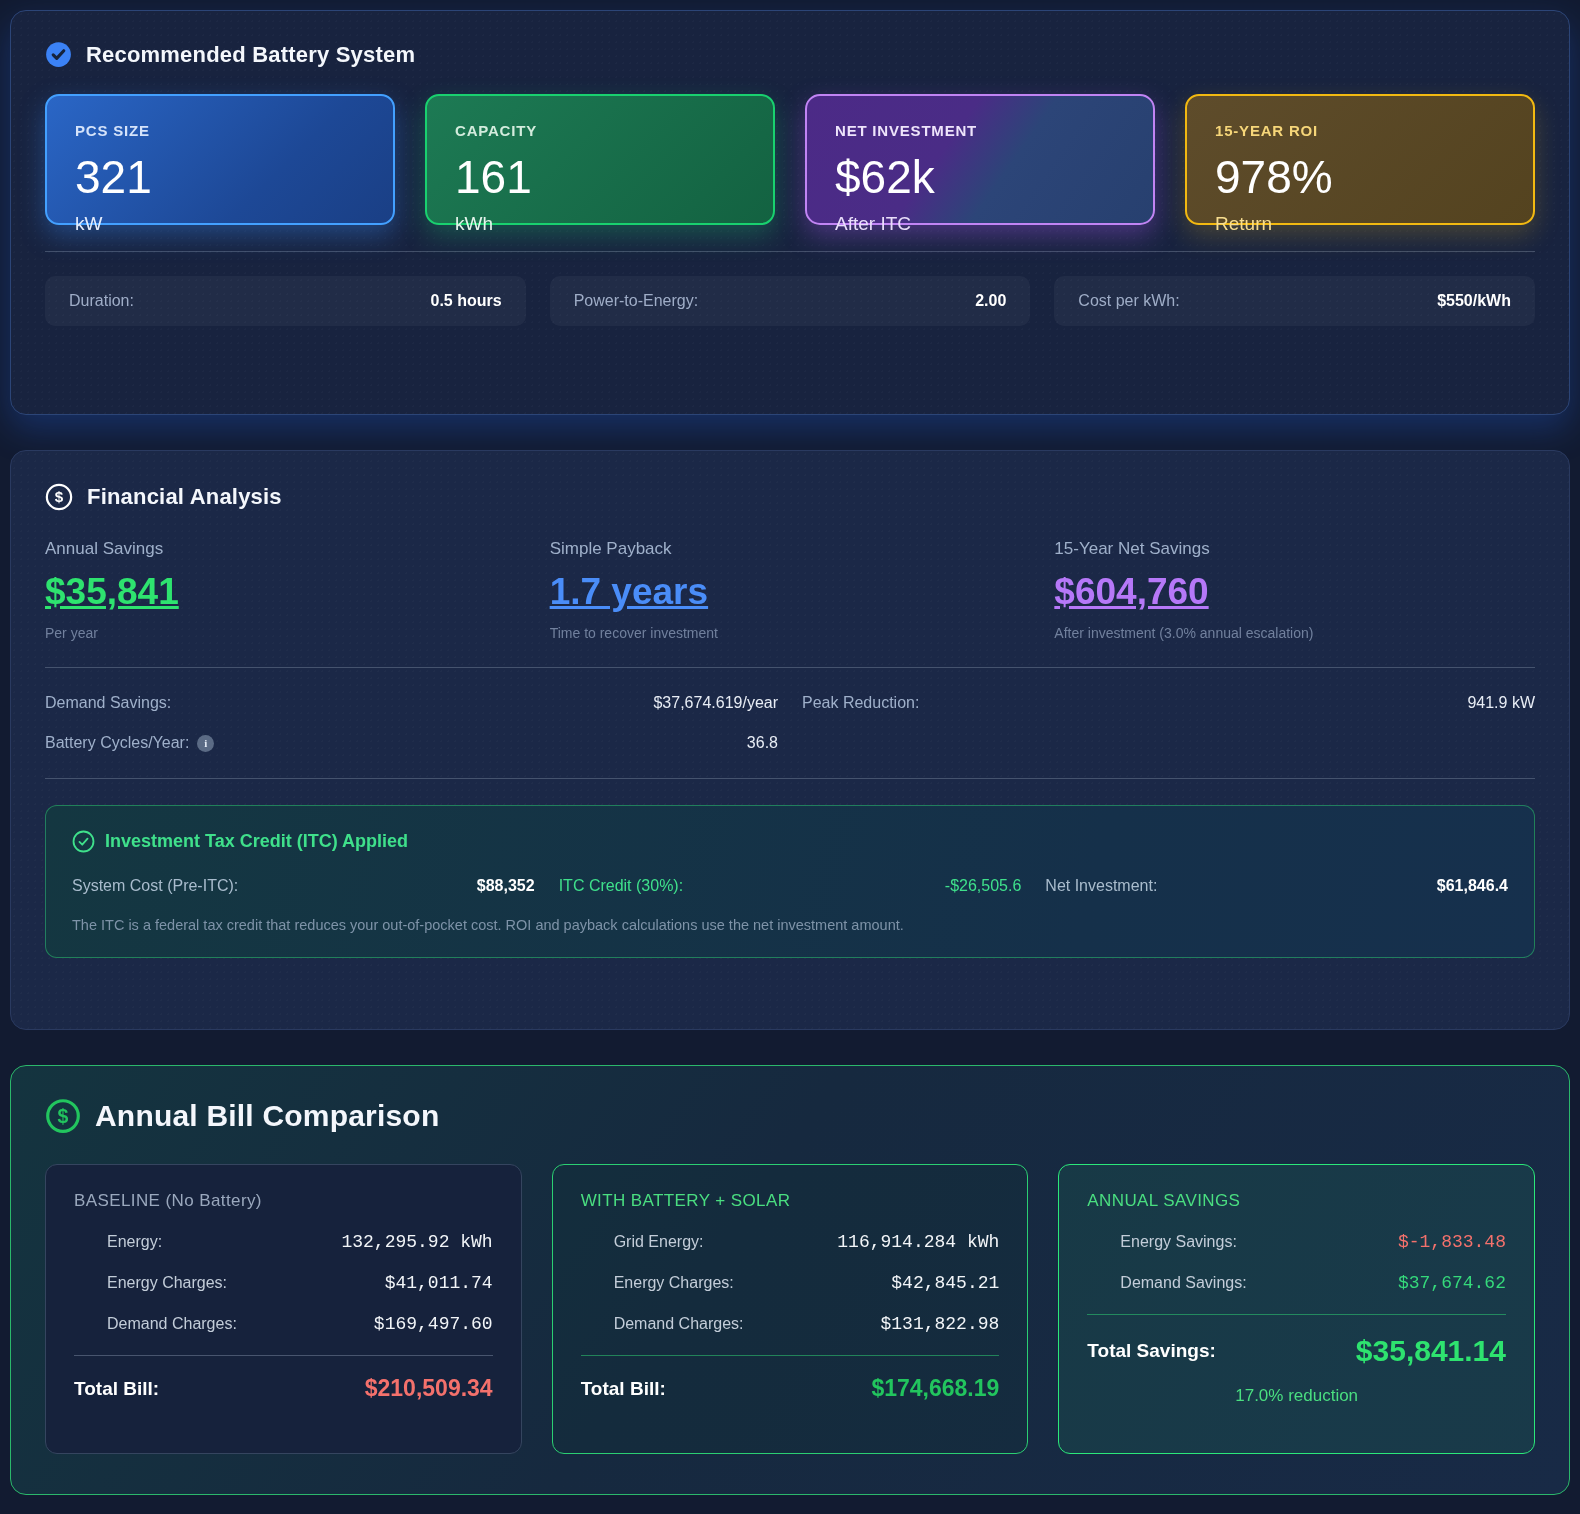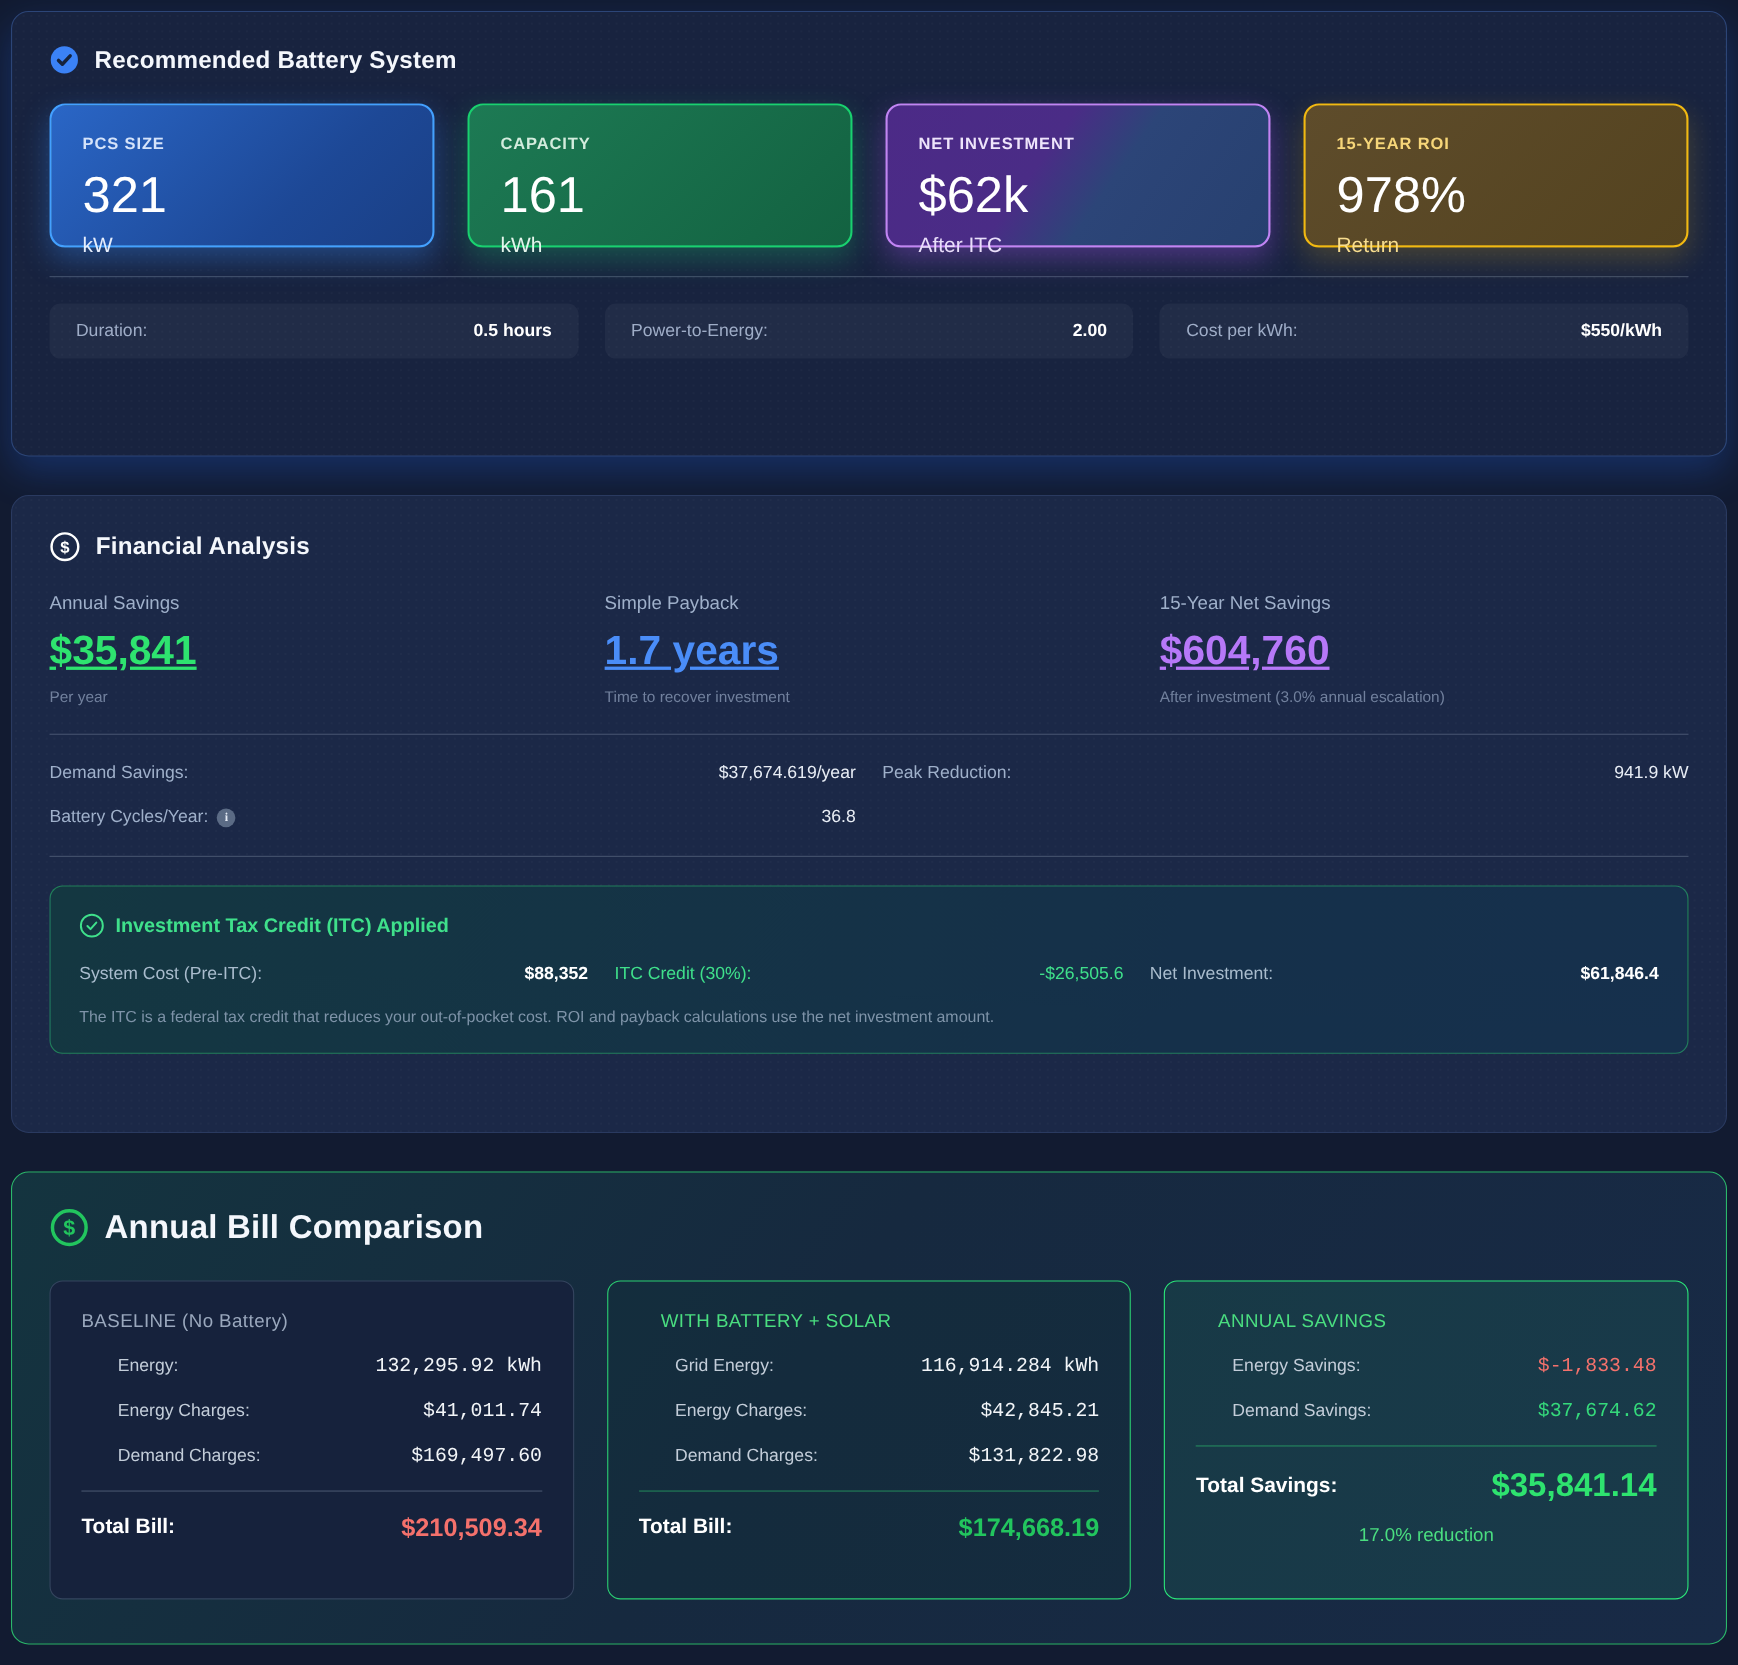--- a/index.html
+++ b/index.html
@@ -30,21 +30,21 @@
   .stat-card .label { font-size:15px; font-weight:bold; letter-spacing:.8px; }
   .stat-card .value { font-size:46px; font-weight:normal; color:#ffffff; margin-top:14px; line-height:1.05; }
   .stat-card .unit  { font-size:19px; margin-top:12px; }
   .card-blue   { background:linear-gradient(135deg,#2a66c6 0%,#1d4896 65%,#1a3f85 100%);
                  border-color:#43a0ff; box-shadow:0 10px 26px rgba(54,140,255,.35); }
   .card-blue .label{color:#d5e3fa;} .card-blue .unit{color:#e6eefc;}
   .card-green  { background:linear-gradient(135deg,#1d7a54 0%,#136241 100%);
                  border-color:#19d16f; box-shadow:0 10px 26px rgba(25,209,111,.28); }
   .card-green .label{color:#d3ecdd;} .card-green .unit{color:#e5f5ec;}
   .card-purple { background:linear-gradient(125deg,#4c2a87 0%,#4a2c86 40%,#2c4578 58%,#27406f 100%);
-                 border-color:#c184f4; box-shadow:0 10px 26px rgba(168,85,247,.35); }
+                 border-color:#c184f4; box-shadow:0 10px 26px rgba(168,85,247,.35);border-radius:15px; }
   .card-purple .label{color:#eee4fb;} .card-purple .unit{color:#e9defa;}
   .card-gold   { background:linear-gradient(135deg,#5e4c2b 0%,#54431f 100%);
                  border-color:#f2b911; box-shadow:0 10px 26px rgba(242,185,17,.22); }
   .card-gold .label{color:#f6d679;} .card-gold .unit{color:#f7dd8f;}
   .hr { height:1px; background:rgba(148,163,184,.35); margin-top:26px; }
   .pills { display:grid; grid-template-columns:repeat(3,1fr); gap:24px; margin-top:24px; }
   .pill { background:rgba(255,255,255,.045); border-radius:10px; padding:16px 24px;
           display:flex; justify-content:space-between; align-items:center; }
   .pill .plabel { color:#9fadc7; font-size:16px; }
   .pill .pvalue { color:#ffffff; font-weight:bold; font-size:16px; }
@@ -86,21 +86,21 @@
     border:1.5px solid #2bb86b;
   }
   #bill-panel .section-title { font-size:30px; }
   .bcards { display:grid; grid-template-columns:repeat(3,1fr); gap:30px; margin-top:30px; }
   .bcard { border-radius:12px; padding:26px 28px; height:290px; }
   .bcard-baseline { background-color:#16223c; border:1px solid #35455f; }
   .bcard-battery  { background:rgba(18,48,56,.35); border:1.5px solid #2bcf72; }
   .bcard-savings  { background:rgba(43,207,114,.10); border:1.5px solid #2be87a; }
   .btitle { font-size:17px; letter-spacing:.4px; }
   .bcard-baseline .btitle { color:#9aa8bd; }
-  .bcard-battery .btitle, .bcard-savings .btitle { color:#4ade80;margin-left:20px; }
+  .bcard-battery .btitle, .bcard-savings .btitle { color:#4ade80; }
   .brow { display:flex; justify-content:space-between; align-items:baseline; margin-top:21px; font-size:16px; }
   .brow .blabel { color:#c3cdd9;margin-left:33px; }
   .brow .bvalue { font-family:"Liberation Mono","DejaVu Sans Mono",monospace; font-size:18px; color:#f2f5f8; }
   .bvalue.val-red   { color:#f4716c; }
   .bvalue.val-green { color:#35d97b; }
   .bdivider { height:1px; margin-top:21px; background:rgba(148,163,184,.4); }
   .bdivider.green { background:rgba(46,204,113,.55); }
   .btotal { display:flex; justify-content:space-between; align-items:center; margin-top:19px; }
   .btotal .tlabel { font-size:19px; font-weight:bold; color:#ffffff; }
   .btotal .tvalue { font-size:23px; font-weight:bold; }

